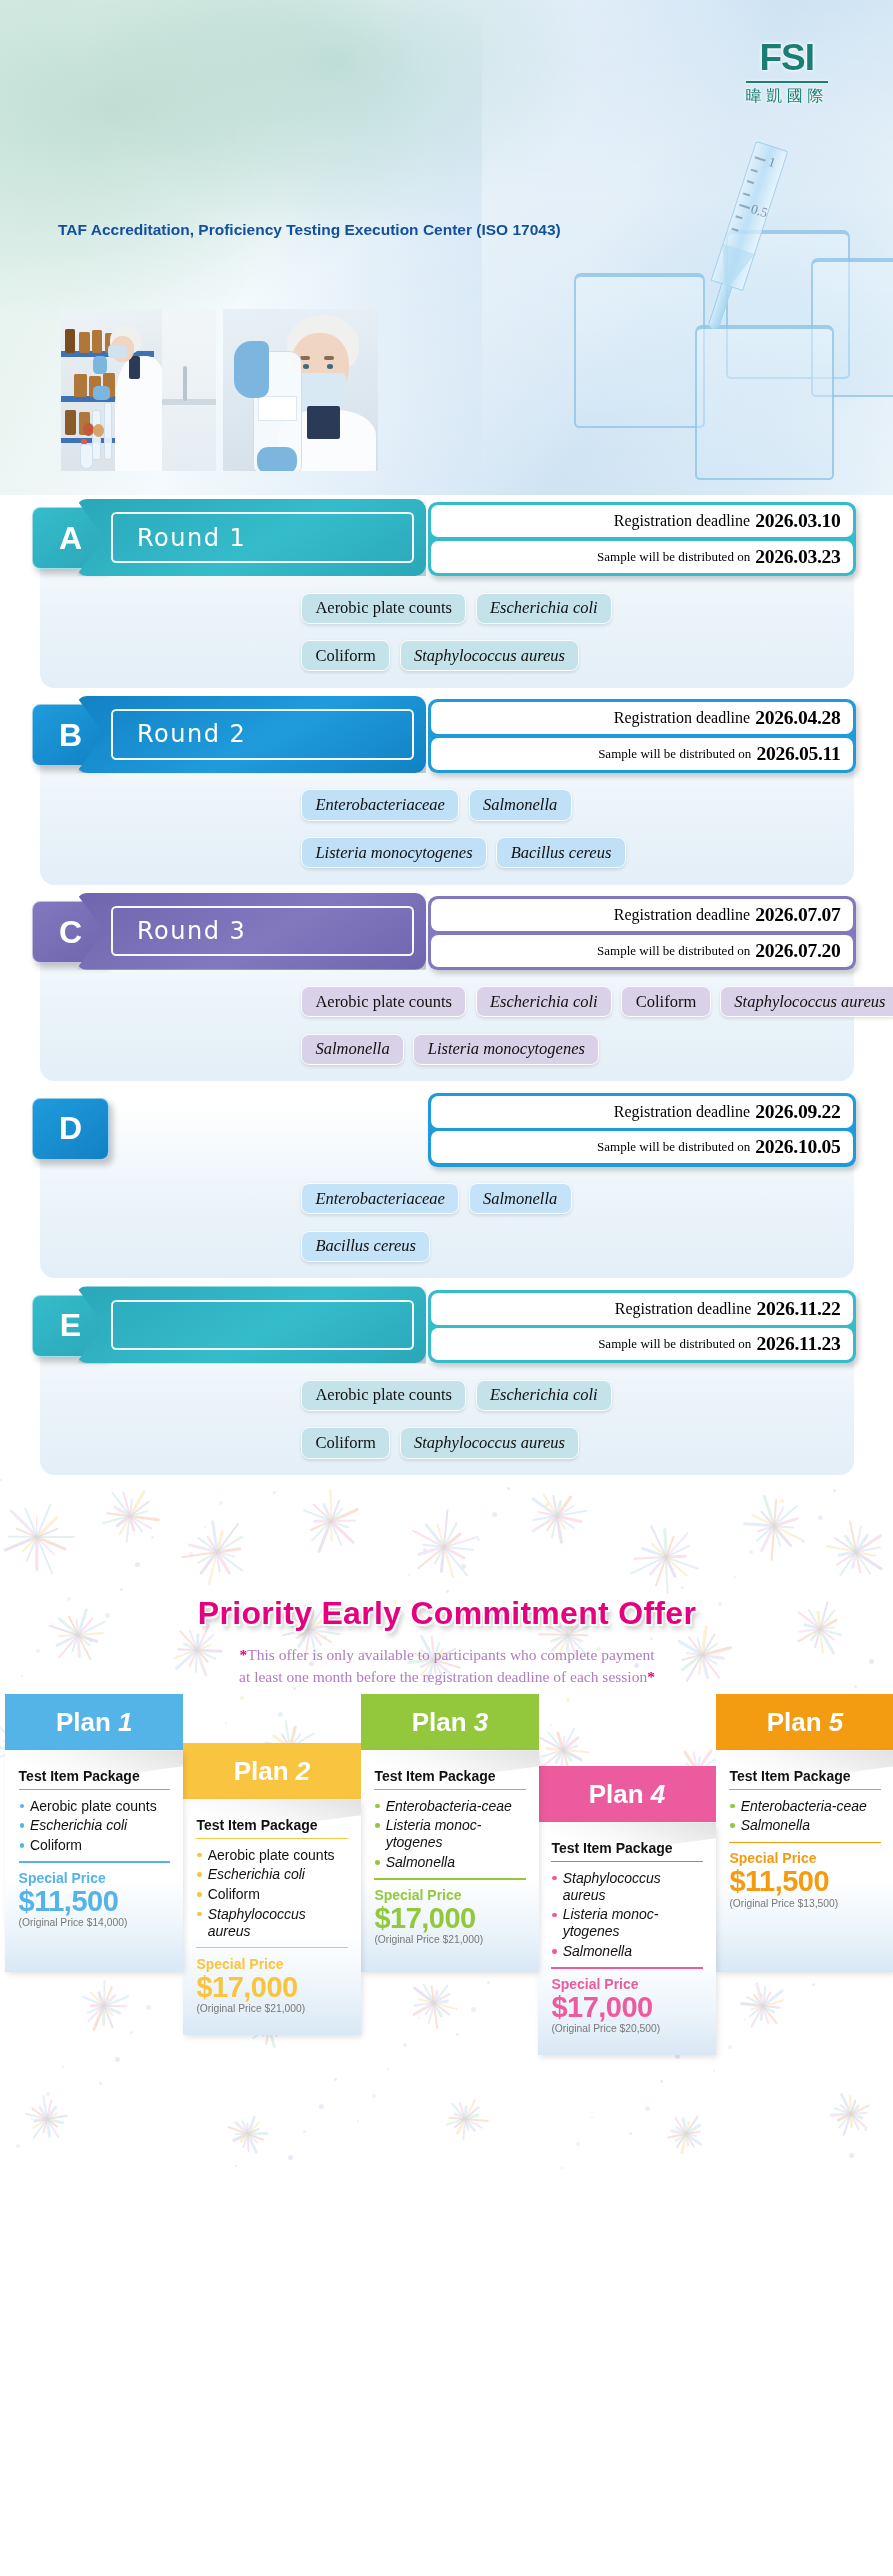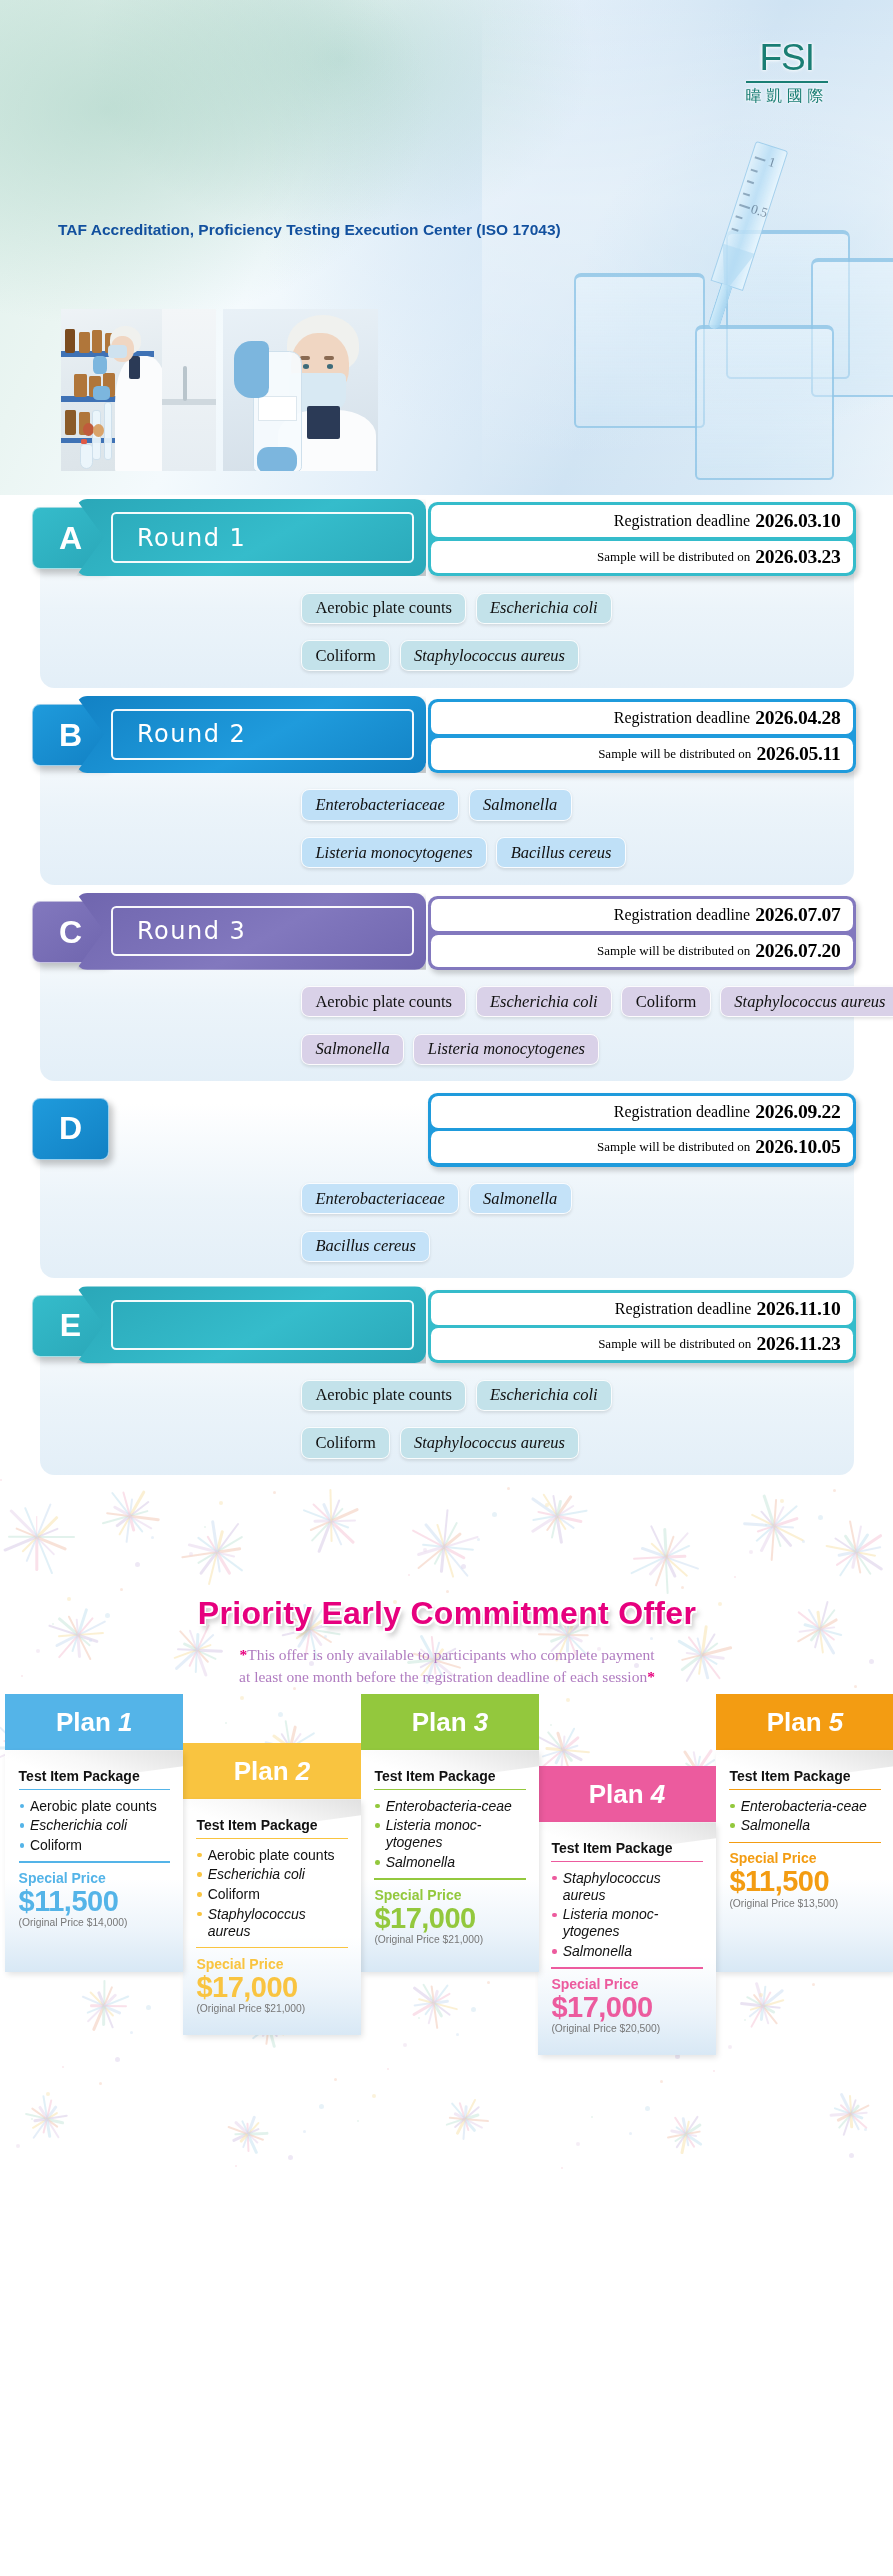--- a/index.html
+++ b/index.html
@@ -75,21 +75,21 @@
     paint-order: stroke fill;
     text-shadow: 2.6px 3.1px 3.6px rgba(20,50,95,0.30);
   }
   .header-sub {
     position:absolute; left:58px; top:219px; width:515px;
     font-size: 15.5px; font-weight: 700; line-height: 1.4;
     color: #12509E;
   }
   .logo { position:absolute; right:66px; top:37px; text-align:center; }
   .logo-fsi {
-    font-size: 37px; font-weight: 400; color: #1A7E74; letter-spacing: -1px;
+    font-size: 37px; font-weight: 700; color: #1A7E74; letter-spacing: -1px;
     text-shadow: 0 0 2.6px #ffffff, 0 0 4.6px #ffffff;
   }
   .logo-rule { height:2.1px; background:#1A7E74; margin:2.1px 0 3.1px 0; box-shadow:0 0 2.6px #fff; }
   .logo-cn {
     font-size: 16px; color:#1A7E74; letter-spacing: 4.6px;
     text-shadow: 0 0 2.6px #ffffff, 0 0 4.1px #ffffff;
     font-family:"DejaVu Sans", sans-serif;
   }
 
   
@@ -439,21 +439,21 @@
       <div class="round-inner">
         <div class="banner-row">
           <div class="letter-chip" style="background: linear-gradient(145deg, rgb(53, 188, 203), rgb(42, 167, 184));">E</div>
           <div class="ribbon" style="background: linear-gradient(150deg, rgb(42, 167, 184) 0%, rgb(53, 188, 203) 55%, rgb(42, 167, 184) 100%);">
             <div class="ribbon-line"></div>
           </div>
           <div class="date-stack">
             <div class="date-shell" style="background: rgb(53, 188, 203);">
               <div class="date-row">
                 <span class="date-lead">Registration deadline</span>
-                <span class="date-val">2026.11.10</span>
+                <span class="date-val">2026.11.22</span>
               </div>
               <div class="date-row">
                 <span class="date-lead sm">Sample will be distributed on</span>
                 <span class="date-val">2026.11.23</span>
               </div>
             </div>
           </div>
         </div>
         <div class="tags">
           <div class="tag" style="background: rgb(195, 226, 234);">Aerobic plate counts</div>

